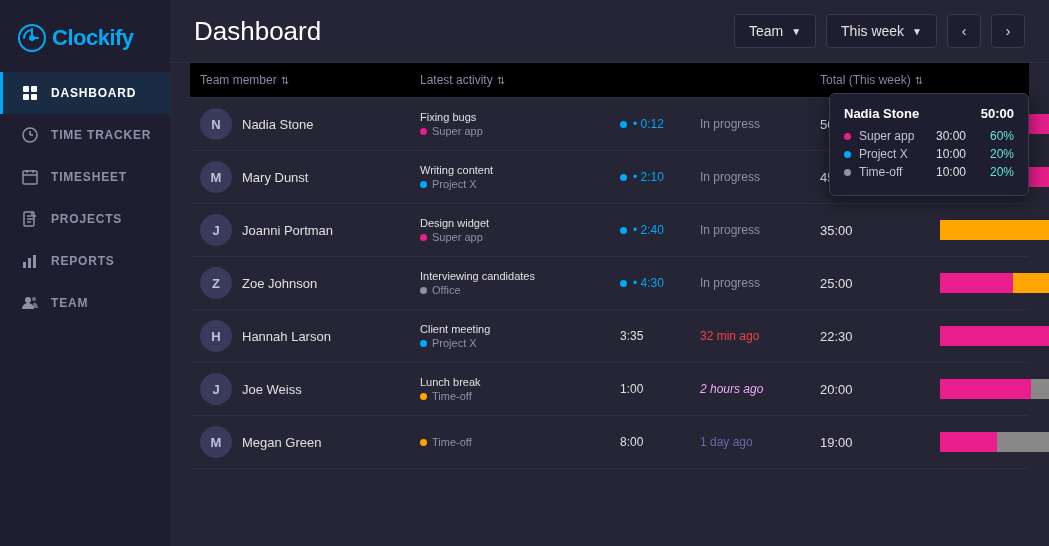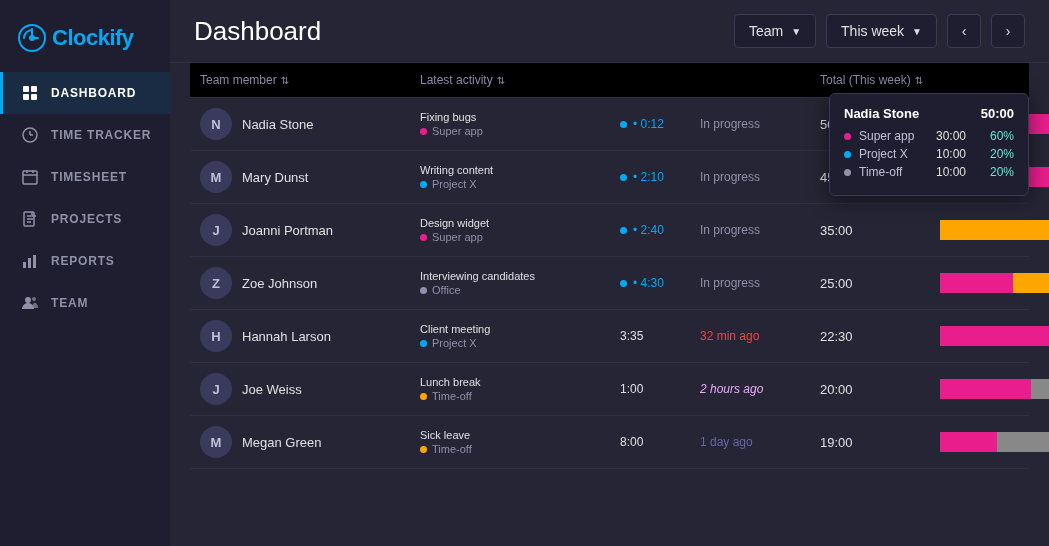--- a/index.html
+++ b/index.html
@@ -579,21 +579,20 @@
             <span class="bar-segment" style="width:35%;background:#e91e8c;"></span>
             <span class="bar-segment" style="width:65%;background:#888888;"></span>
           </div>
   </div>
         <div class="table-row">
     <div class="member-cell">
       <div class="avatar">M</div>
       <span class="member-name">Megan Green</span>
     </div>
     <div class="activity-cell">
-      <span class="activity-name">Sick leave</span>
       <div class="activity-project">
         <span class="project-dot" style="background:#ffa500;"></span>
         <span>Time-off</span>
       </div>
     </div>
     <div class="timer-cell">
             <span style="color:#e0e0e0;text-align:center;">8:00</span>
           </div>
     <div class="in-progress" style="color:#6868a8;">1 day ago</div>
     <div class="total-time">19:00</div>

